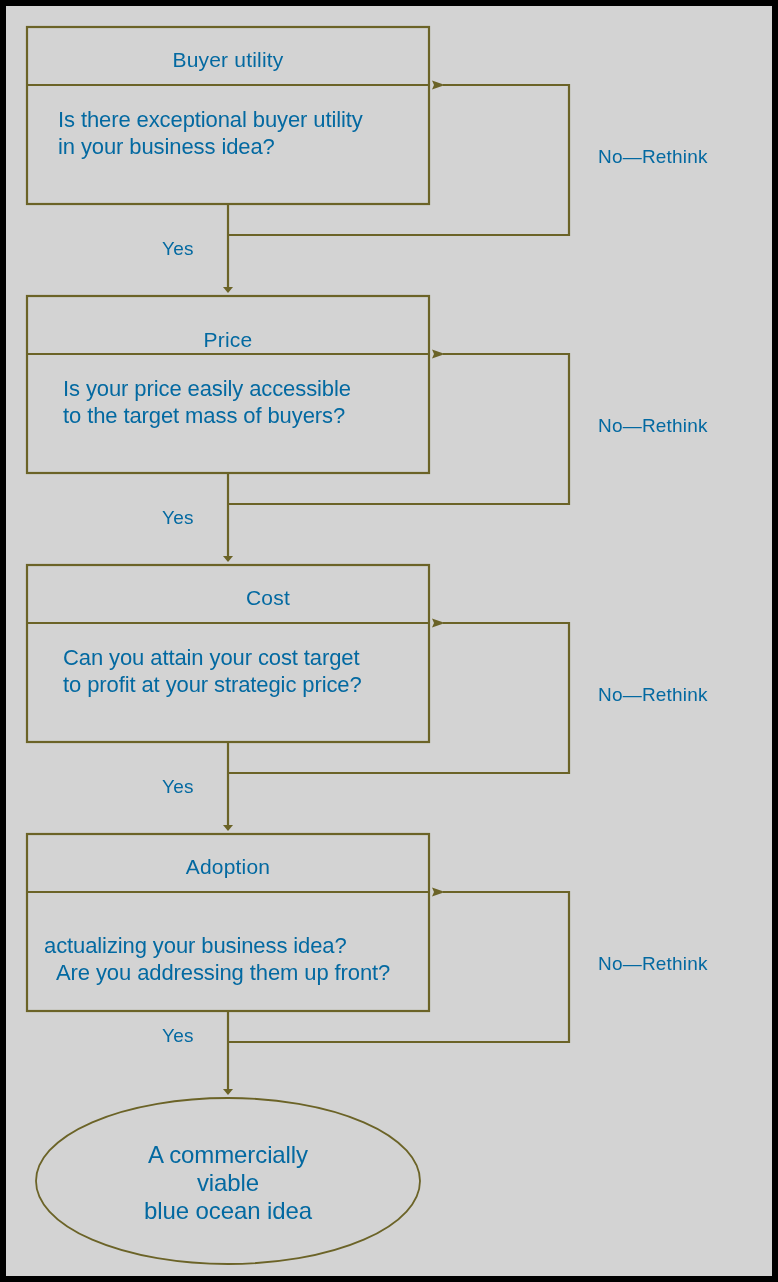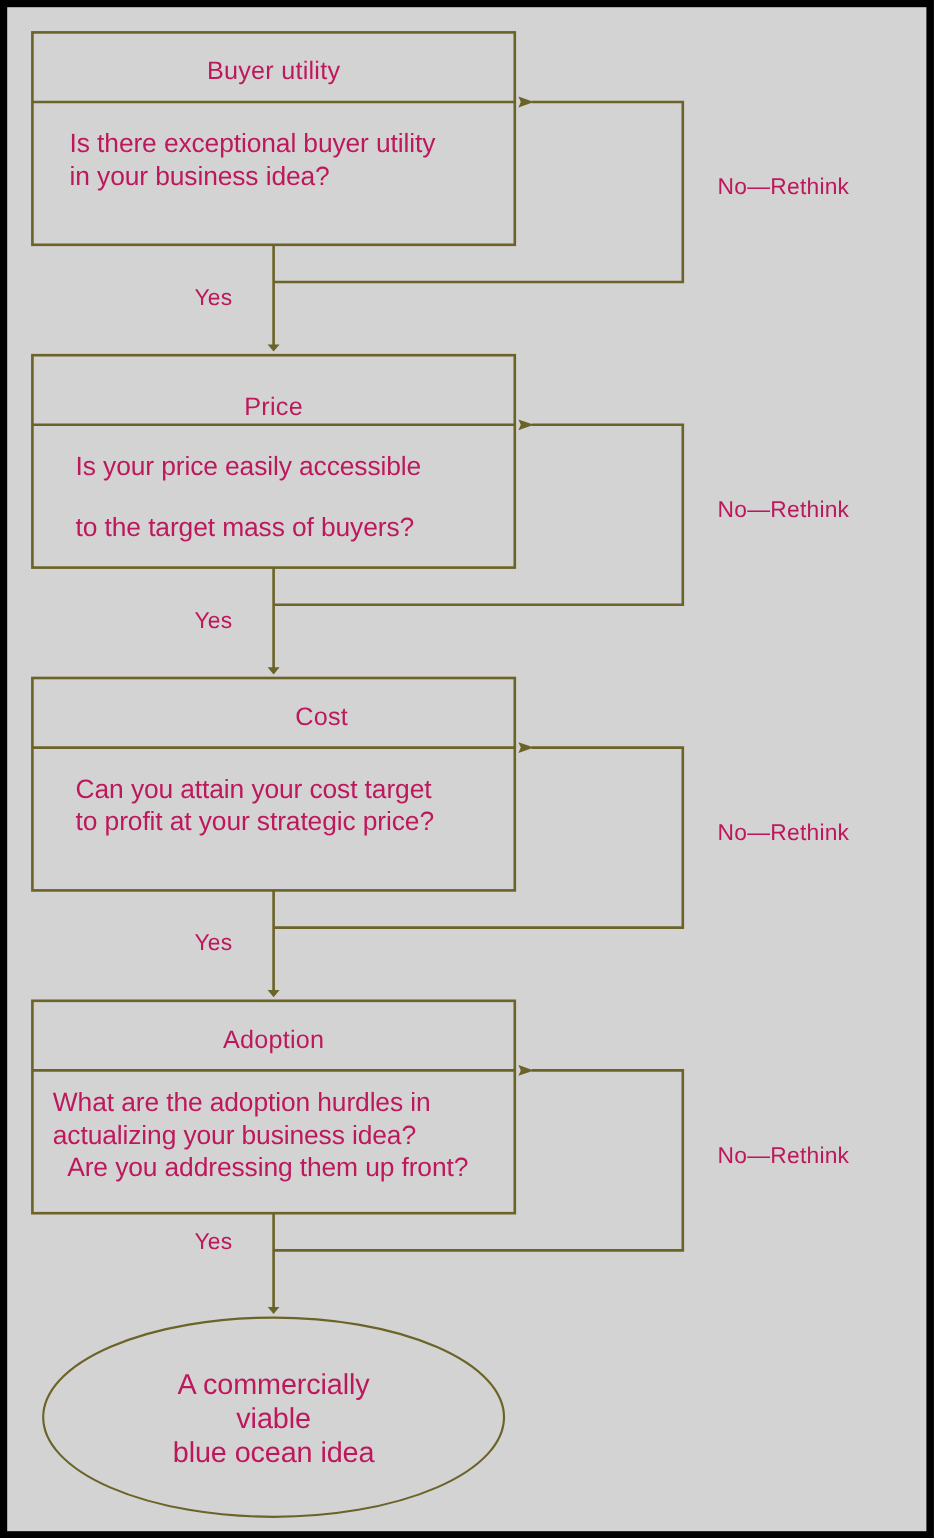--- a/index.html
+++ b/index.html
@@ -33,21 +33,21 @@
   #diagram-svg {
     position: absolute;
     left: 0; top: 0;
     width: 766px;
     height: 1270px;
     display: block;
   }
   
   .tx {
     position: absolute;
-    color: #be185d;
+    color: #0369a1;
     white-space: pre;
     line-height: 1.28;
   }
   .box-title {
     font-size: 21px;
     text-align: center;
     letter-spacing: 0.2px;
   }
   .box-body {
     font-size: 22px;
@@ -111,32 +111,31 @@
     </svg>
 
     <div class="tx box-title" style="left:21px; top:41px; width:402px;">Buyer utility</div>
     <div class="tx box-body" style="left:52px; top:100px; width:370px;">Is there exceptional buyer utility</div>
     <div class="tx box-body" style="left:52px; top:127px; width:370px;">in your business idea?</div>
     <div class="tx edge-label" style="left:156px; top:231px;">Yes</div>
     <div class="tx edge-label" style="left:592px; top:139px;">No—Rethink</div>
 
     <div class="tx box-title" style="left:21px; top:321px; width:402px;">Price</div>
     <div class="tx box-body" style="left:57px; top:369px; width:370px;">Is your price easily accessible</div>
-    <div class="tx box-body" style="left:57px; top:396px; width:370px;margin-top:24px;">to the target mass of buyers?</div>
+    <div class="tx box-body" style="left:57px; top:396px; width:370px;">to the target mass of buyers?</div>
     <div class="tx edge-label" style="left:156px; top:500px;">Yes</div>
     <div class="tx edge-label" style="left:592px; top:408px;">No—Rethink</div>
 
     <div class="tx box-title" style="left:21px; top:579px; width:402px;padding-left:40px;">Cost</div>
     <div class="tx box-body" style="left:57px; top:638px; width:370px;">Can you attain your cost target</div>
     <div class="tx box-body" style="left:57px; top:665px; width:370px;">to profit at your strategic price?</div>
     <div class="tx edge-label" style="left:156px; top:769px;">Yes</div>
     <div class="tx edge-label" style="left:592px; top:677px;">No—Rethink</div>
 
     <div class="tx box-title" style="left:21px; top:848px; width:402px;">Adoption</div>
-    <div class="tx box-body" style="left:38px; top:899px; width:390px;">What are the adoption hurdles in</div>
     <div class="tx box-body" style="left:38px; top:926px; width:390px;">actualizing your business idea?</div>
     <div class="tx box-body" style="left:50px; top:953px; width:390px;">Are you addressing them up front?</div>
     <div class="tx edge-label" style="left:156px; top:1018px;">Yes</div>
     <div class="tx edge-label" style="left:592px; top:946px;">No—Rethink</div>
 
     <div class="tx ellipse-text" style="left:30px; top:1133px; width:384px;">A commercially</div>
     <div class="tx ellipse-text" style="left:30px; top:1161px; width:384px;">viable</div>
     <div class="tx ellipse-text" style="left:30px; top:1189px; width:384px;">blue ocean idea</div>
 
   </div>

